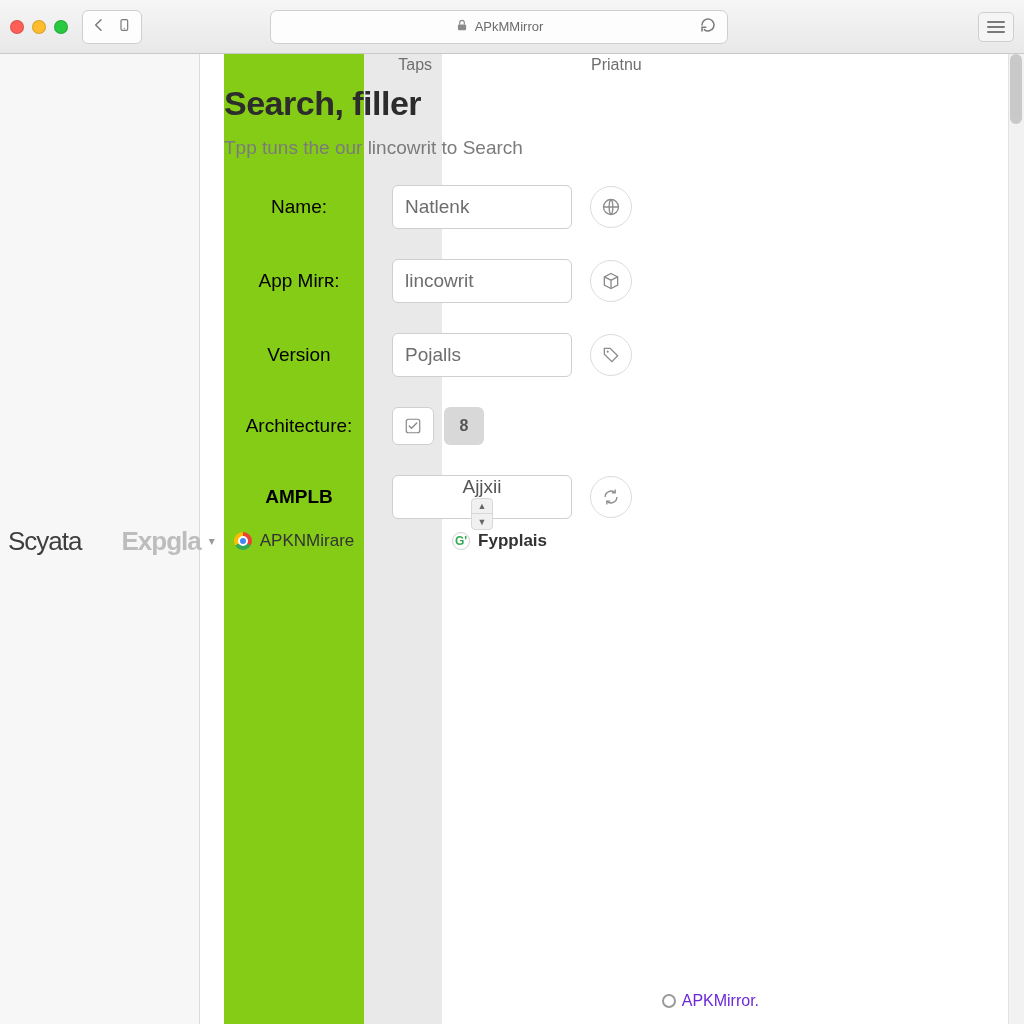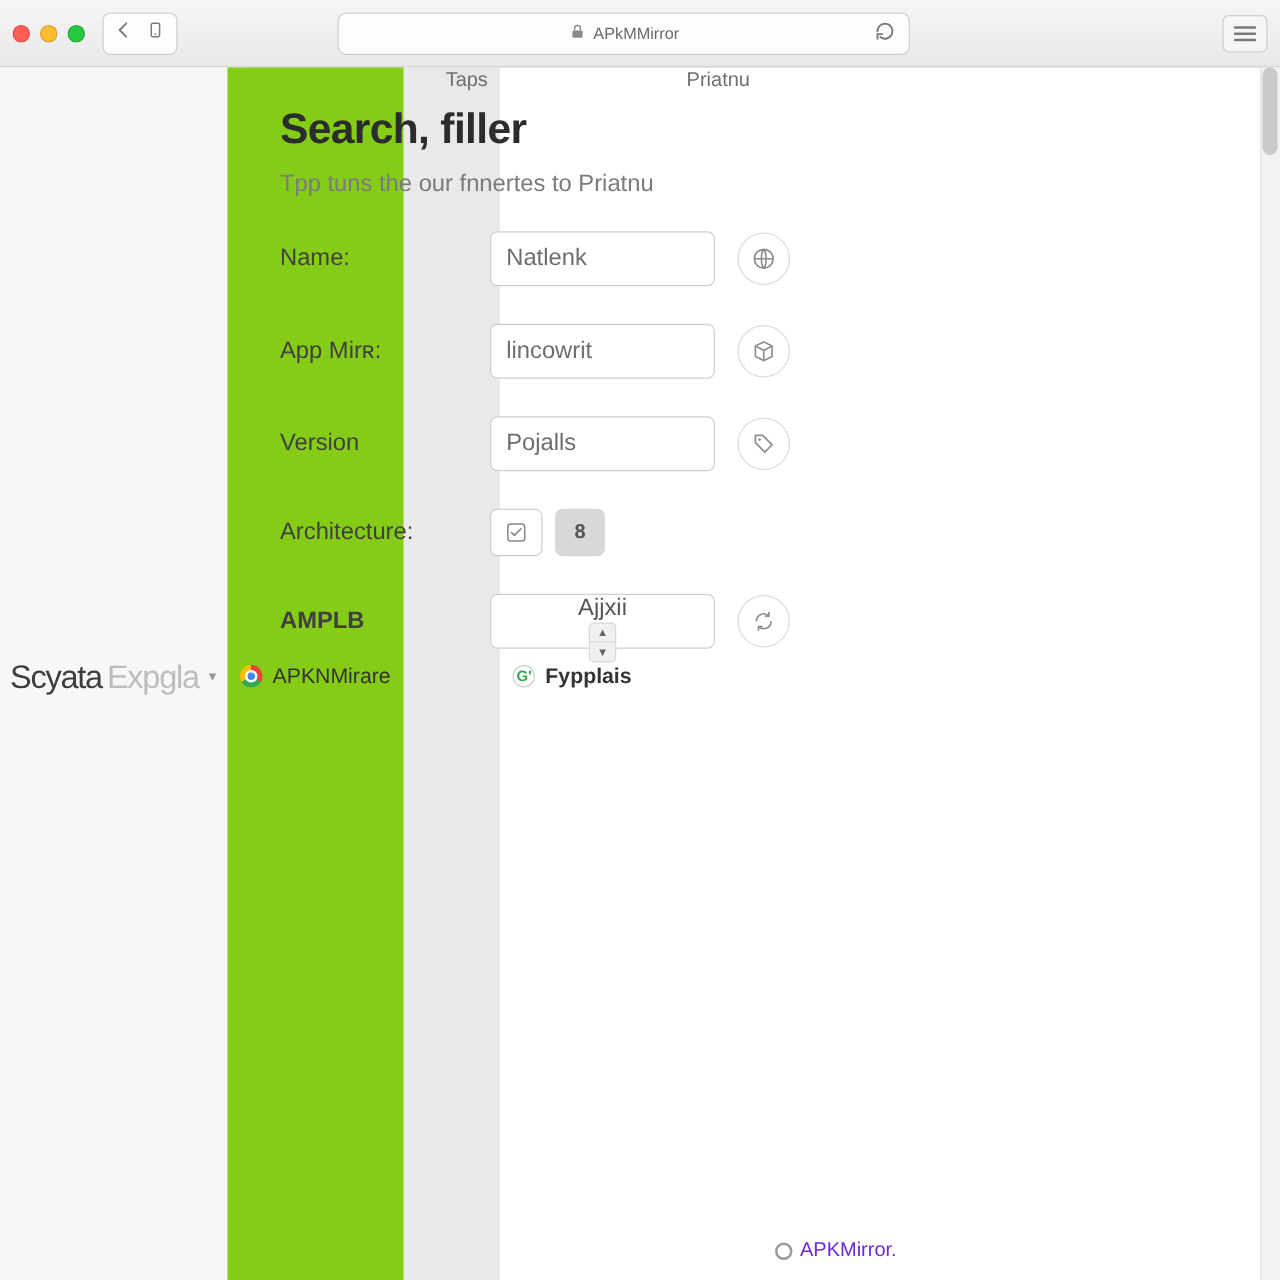--- a/index.html
+++ b/index.html
@@ -47,21 +47,21 @@
   .sidebar {
     width: 200px; background:#f7f7f7; border-right:1px solid #dcdcdc;
     display:flex; 
     position:relative;
   }
   .brand {
     font-size:26px; padding:18px 10px 14px 8px; letter-spacing:-1px;
     display:flex; align-items:center; gap:4px;
   }
   .brand-a { color:#3e3e3e; font-weight:500; }
-  .brand-b { color:#bdbdbd; font-weight:400; }
+  .brand-b { color:#bdbdbd; font-weight:700;margin-left:36px; }
   .brand-caret { color:#9a9a9a; font-size:12px; margin-left:4px; }
 
   .side-item {
     padding: 8px 10px 4px 10px; display:flex; align-items:center; gap:8px;
     font-size:17px; color:#333;
   }
   .side-item.active { background:#84cc16; }
   .side-sub { font-size:16px; color:#6f6f6f; padding: 2px 10px 10px 34px; }
   .side-item.active + .side-sub { background:#e9e9e9; }
 
@@ -84,21 +84,21 @@
   h1.page-title { font-size:34px; font-weight:600; color:#2c2c2c; letter-spacing:-0.5px; }
   .subtitle { font-size:19px; color:#7b7b7b; margin-top:14px; margin-bottom:26px; }
 
   .cta {
     position:absolute; top:24px; right:36px;
     background:#3b99fc; color:#fff; border:none; border-radius:5px;
     font-size:19px; padding:12px 22px; cursor:pointer;
   }
 
   .form-row { display:flex; align-items:center; margin-bottom:30px; gap:18px; }
-  .form-row label { width:150px; font-size:19px; color:#404040; }
+  .form-row label { width:150px; font-size:19px; color:#000000;text-align:center; }
   .text-input {
     width:180px; height:44px; border:1px solid #cfcfcf; border-radius:6px;
     font-size:19px; color:#6d6d6d; padding:0 12px; background:#fff;
   }
   .select-input {
     width:180px; height:44px; border:1px solid #cfcfcf; border-radius:6px;
     font-size:19px; color:#555; padding:0 12px; background:#fff;
     display:flex; align-items:center; justify-content:space-between;flex-direction:column;
   }
   .stepper { width:22px; display:flex; flex-direction:column; background:#f0f0f0; border-radius:4px; border:1px solid #d8d8d8;}
@@ -195,21 +195,21 @@
     <div class="side-sub" style="background:transparent">Priatnu</div>
 
     <div class="footer">
       <span class="footer-ico"></span>
       <span>APKMirror.</span>
     </div>
   </aside>
 
   <main class="main">
     <h1 class="page-title">Search,  filler</h1>
-    <div class="subtitle">Tpp tuns the our fnnertes to Priatnu</div>
+    <div class="subtitle">Tpp tuns the our lincowrit to Search</div>
 
     <div class="form-row">
       <label>Name:</label>
       <input class="text-input" value="Natlenk" style="">
       <div class="round-icon">
         <svg viewBox="0 0 24 24">
             <circle cx="12" cy="12" r="9"></circle>
             <path d="M3 12h18M12 3c3 3 3 15 0 18M12 3c-3 3-3 15 0 18"></path>
           </svg>
       </div>

